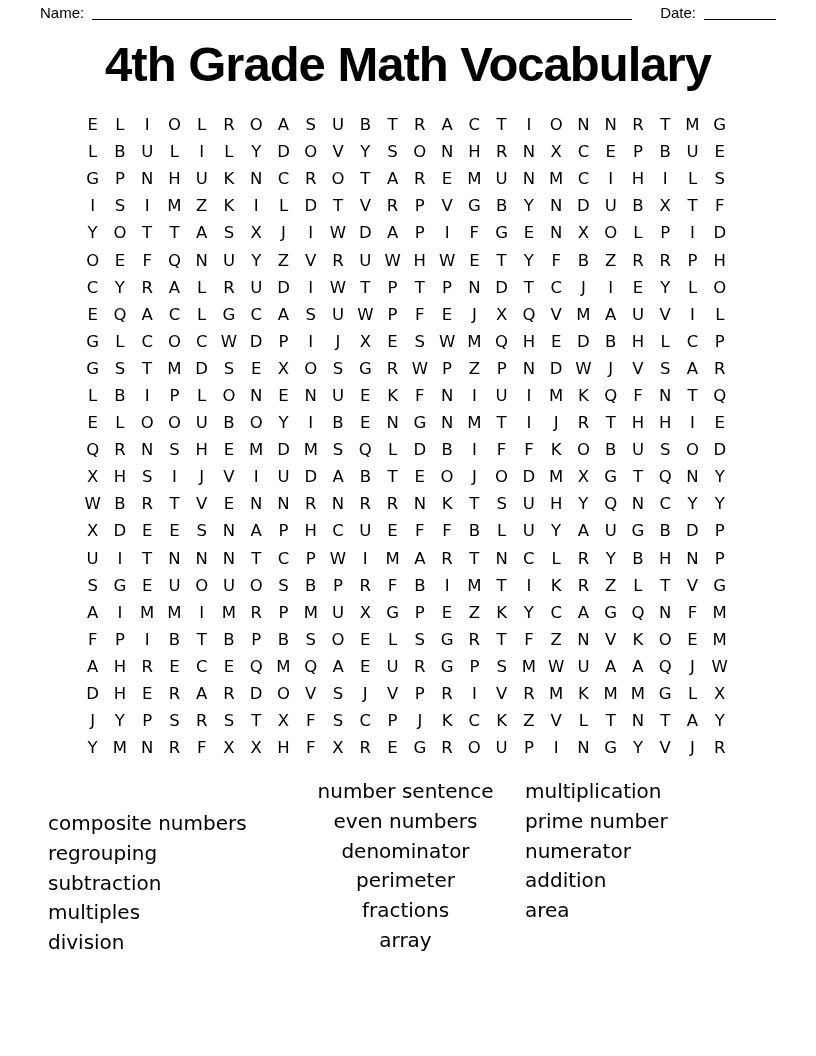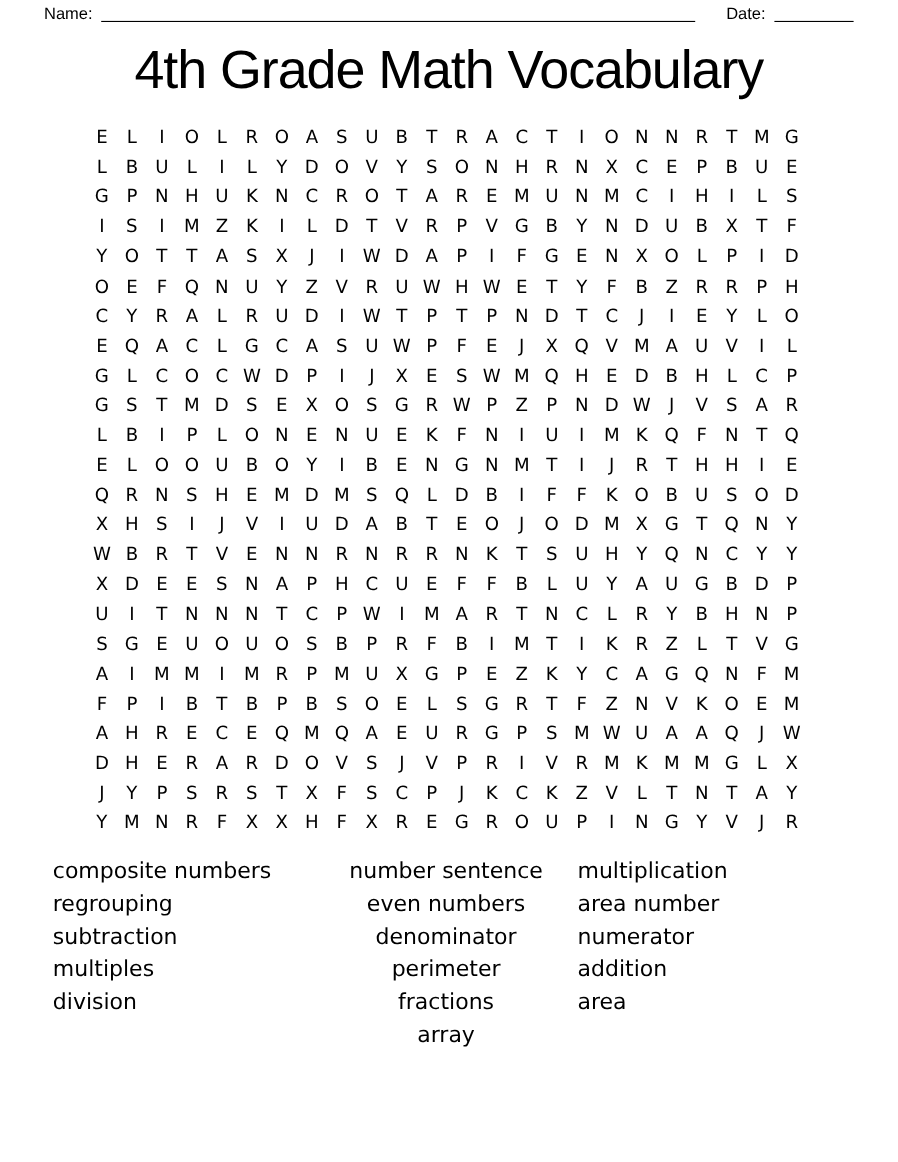--- a/index.html
+++ b/index.html
@@ -20,41 +20,41 @@
     flex:1; height:15px; border-bottom:1.4px solid #000;
     margin:0 28px 3px 8px;
   }
   .date-line {
     width:72px; height:15px; border-bottom:1.4px solid #000;
     margin:0 0 3px 8px;
   }
   
   .title {
     position:absolute; top:36px; left:0; width:100%;
-    text-align:center; font-size:49px; font-weight:400;
+    text-align:center; font-size:49px; font-weight:700;
     letter-spacing:-1px; font-family:"Liberation Sans", sans-serif;
   }
   
   .grid {
     position:absolute; top:111px; left:79px; width:655px;
   }
   .grid-row { display:flex; }
   .cell {
     width:27.28px; height:27.1px;
     display:flex; align-items:center; justify-content:center;
     font-family:"DejaVu Sans", sans-serif;
     font-size:16.5px; font-weight:400;
   }
   
   .word-list {
     position:absolute; top:777px; left:48px; right:20px;
     display:flex;
   }
   .word-col { display:flex; flex-direction:column; }
-  .word-col:nth-child(1) { width:238px; }
+  .word-col:nth-child(1) { width:238px;margin-top:32px; }
   .word-col:nth-child(2) { width:239px;align-items:center; }
   .word {
     font-family:"DejaVu Sans", sans-serif;
     font-size:20px; line-height:29.8px; white-space:nowrap;
   }
 </style>
 </head>
 <body>
 
 <div class="header">
@@ -704,18 +704,18 @@
     <div class="word-col">
       <div class="word">number sentence</div>
       <div class="word">even numbers</div>
       <div class="word">denominator</div>
       <div class="word">perimeter</div>
       <div class="word">fractions</div>
       <div class="word">array</div>
     </div>
     <div class="word-col">
       <div class="word">multiplication</div>
-      <div class="word">area number</div>
+      <div class="word">prime number</div>
       <div class="word">numerator</div>
       <div class="word">addition</div>
       <div class="word">area</div>
     </div>
   </div>
 
 </body></html>

